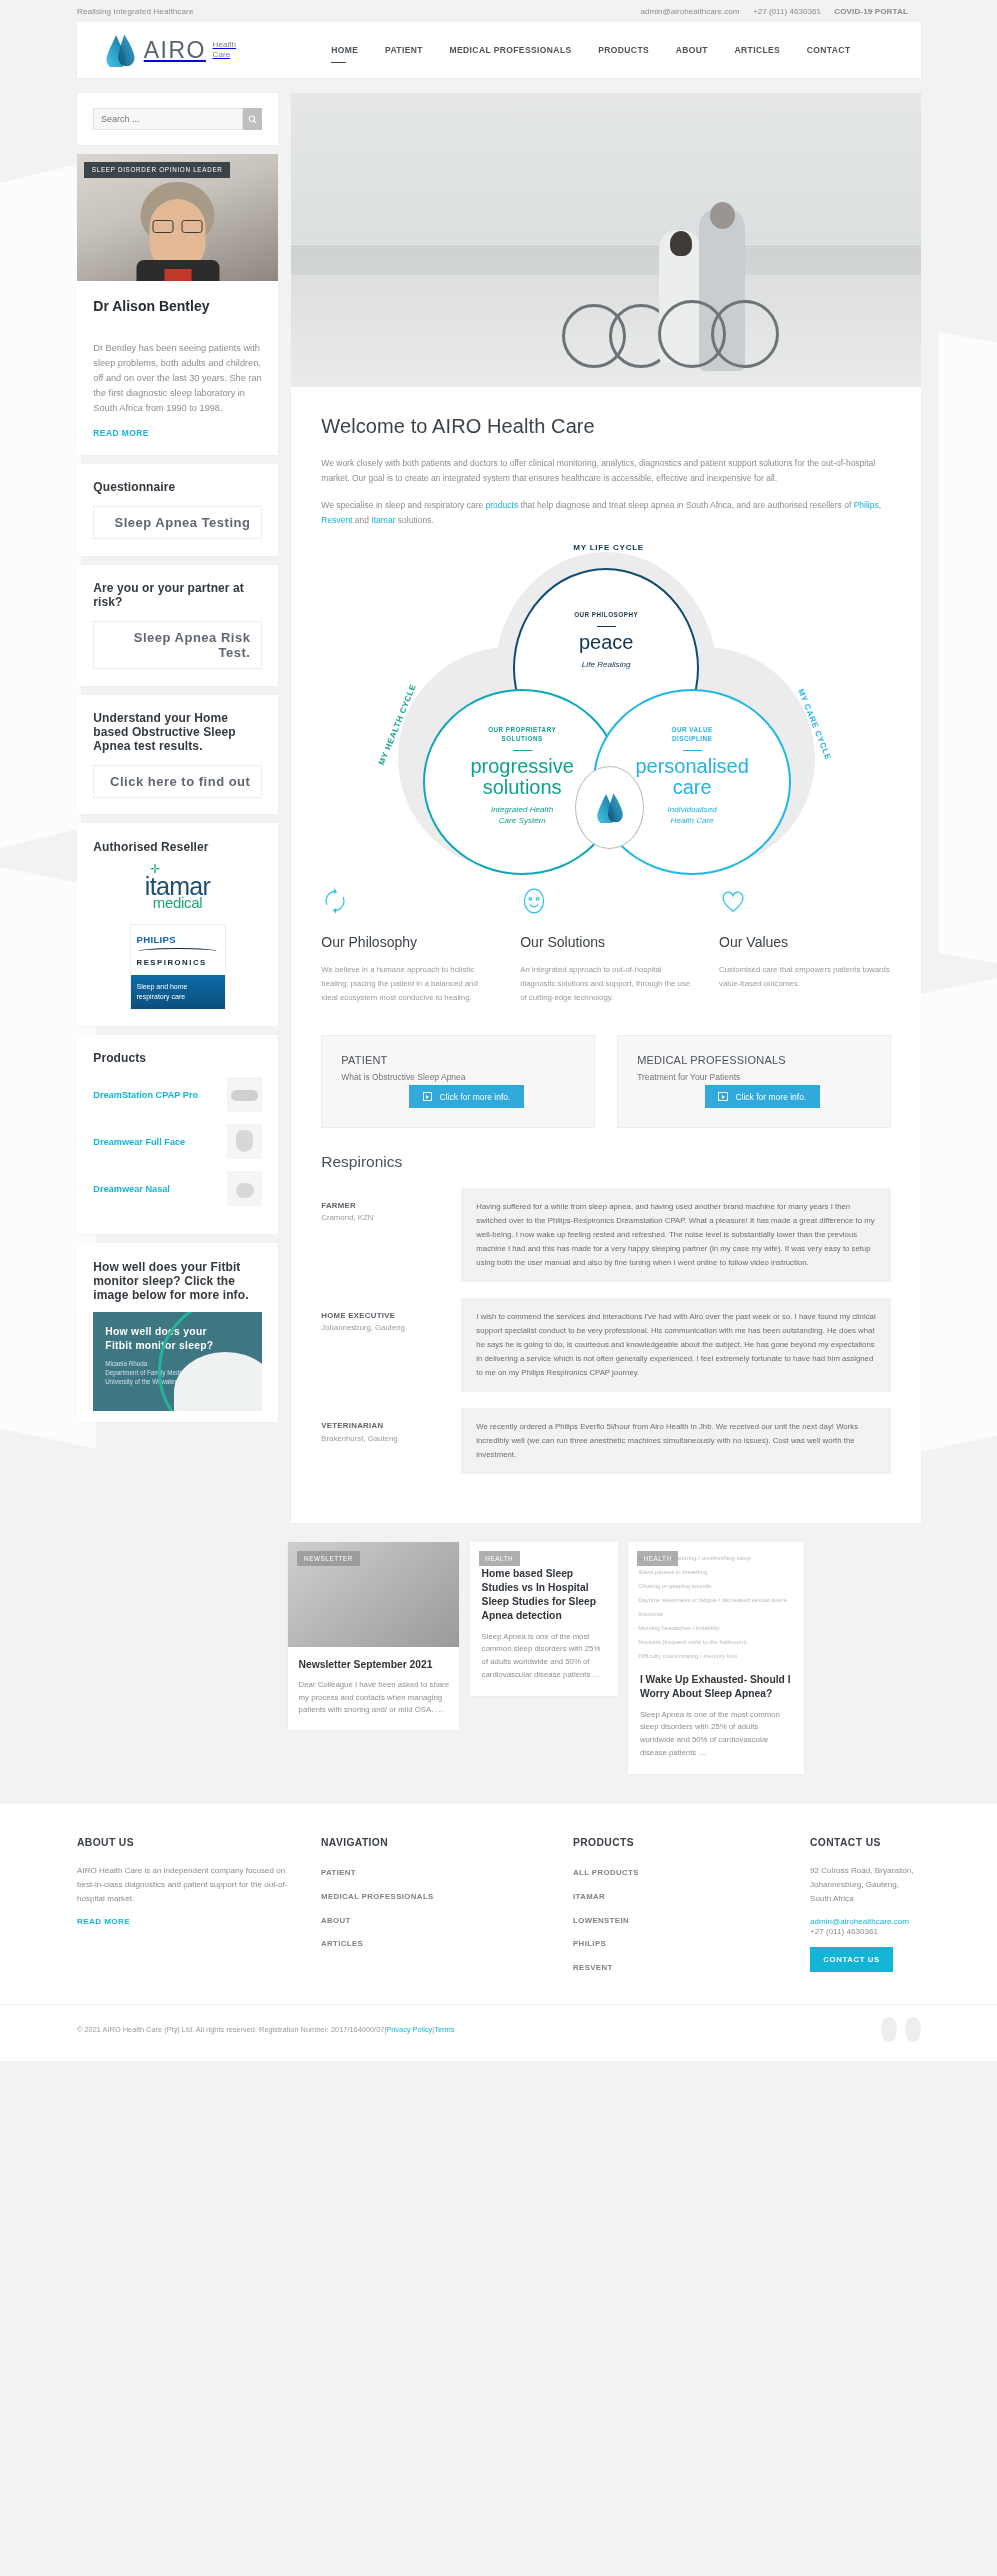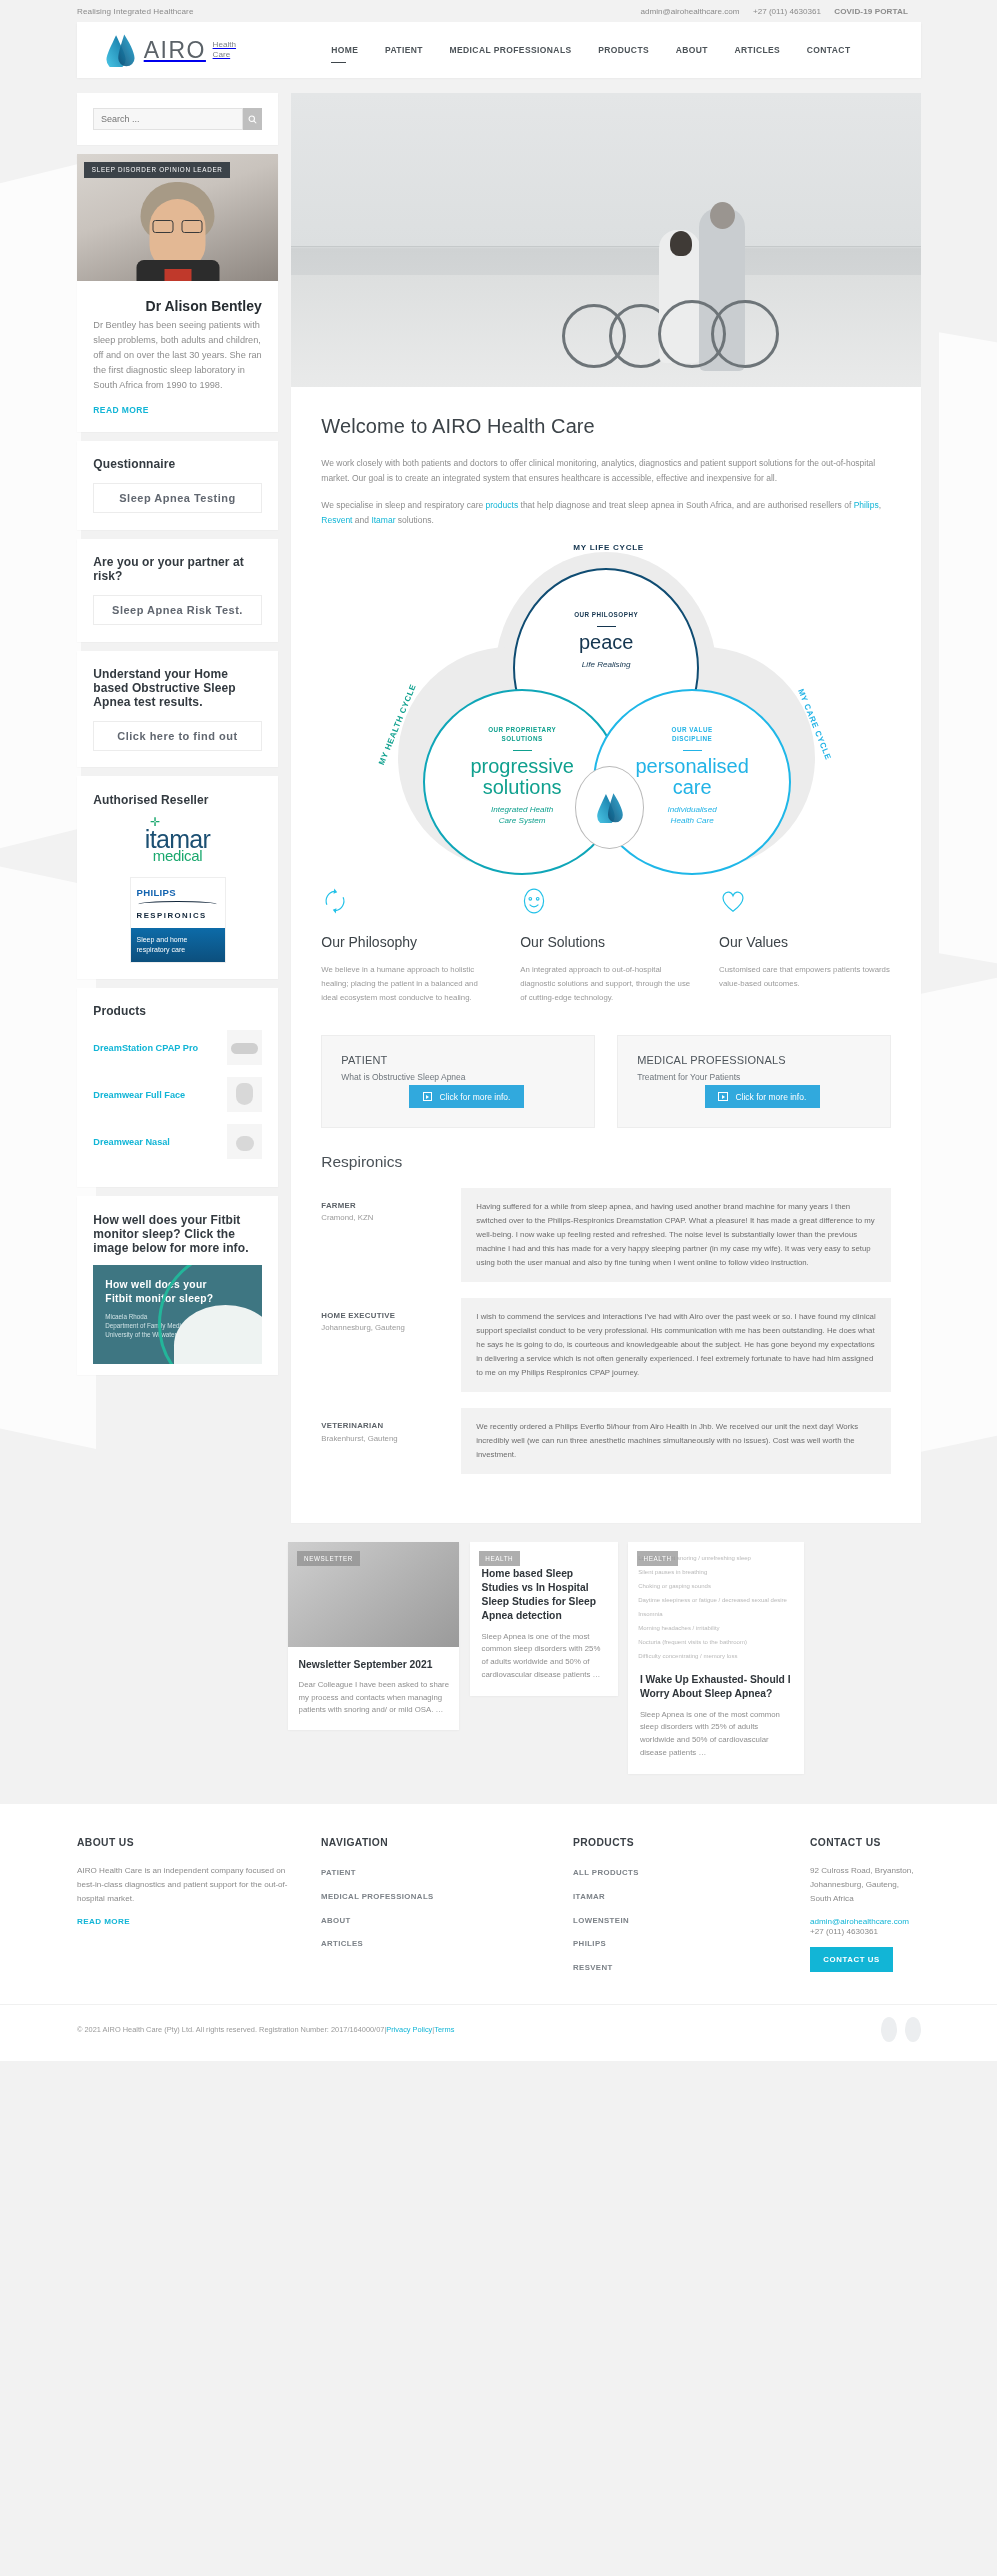--- a/index.html
+++ b/index.html
@@ -105,29 +105,29 @@
   .kol .fskin { position:absolute; left:13.3px; top:16.3px; width:56px; height:71px;
     background:#e3b894; border-radius:28px 28px 25px 25px; }
   .kol .fglass { position:absolute; left:16.3px; top:38px; width:50px; height:12.6px; }
   .kol .fglass span { position:absolute; top:0; width:21px; height:12.6px;
     border:1.5px solid #3a3a3a; border-radius:3px; }
   .kol .fglass span.l { left:0; } .kol .fglass span.r { right:0; }
   .kol .fbody { position:absolute; left:0; bottom:0; width:83px; height:30px;
     background:#2c2c2c; border-radius:7.4px 7.4px 0 0; }
   .kol .fcoll { position:absolute; left:28px; bottom:0; width:27px; height:21px;
     background:#c0392b; }
-  .kol h2 { font-size: 14px; font-weight: 700; color: #262c31; margin-bottom: 4px; text-align: right; }
+  .kol h2 { font-size: 14px; font-weight: 700; color: #262c31; margin-bottom: 27px; }
   .kol p { font-size: 9.2px; line-height: 15px; color: #8d8d8d; }
   .readmore { display:inline-block; margin-top: 12px; color:#12b5d6;
     font-size: 8.5px; font-weight: 700; letter-spacing:0.4px; text-decoration:none; }
 
   .pillbtn {
     display: block; border: 0.7px solid #ececec; background:#fff;
-    padding: 8.1px 10.3px; font-size: 11px; font-weight: 700; color: #616770;
-    letter-spacing: 0.5px; text-decoration: none; text-align: center;
+    padding: 8.1px 10.3px; font-size: 13px; font-weight: 700; color: #616770;
+    letter-spacing: 0.5px; text-decoration: none; text-align: right;
   }
 
   .logoblk { text-align: center; padding: 6px 0 3px; }
   .itamar-wrap { padding: 9px 0 13.3px; }
   .itamar { font-size: 25px; color: #1b4f72; letter-spacing: -0.7px; line-height: .95; position:relative; display:inline-block;}
   .itamar .plus { position: absolute; left: 5.2px; top: -10.3px; color: #1aa86e; font-size: 12px; }
   .itamar-sub { font-size: 15px; color: #1aa86e; letter-spacing: -0.3px; margin-top: -2.2px;}
   .philips-card { width: 96px; margin: 0 auto; border: 0.7px solid #eee; }
   .philips-top { background: #fff; padding: 9px 6px 7.4px; }
   .philips-top .p1 { color: #1263b0; font-weight: 800; font-size: 9.6px; letter-spacing: 0.3px; }

